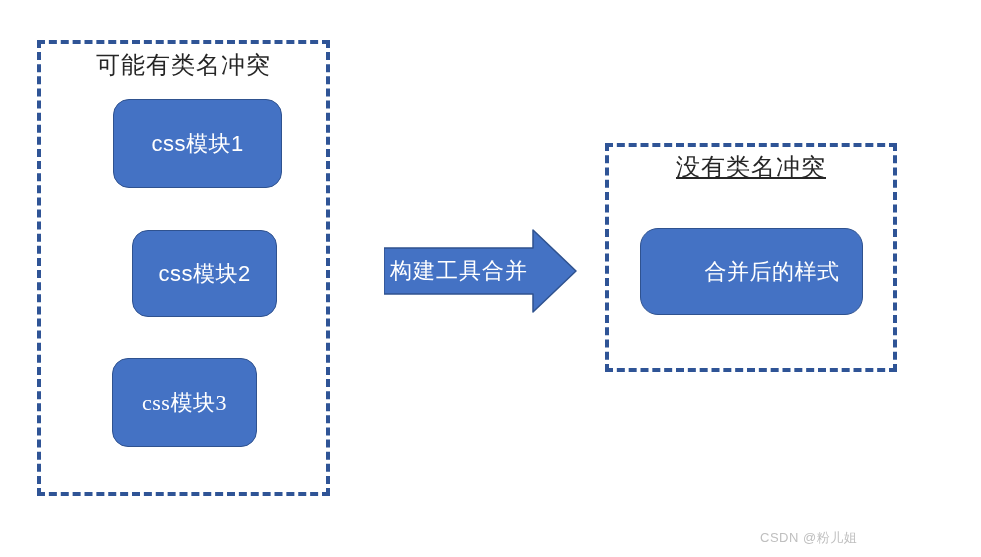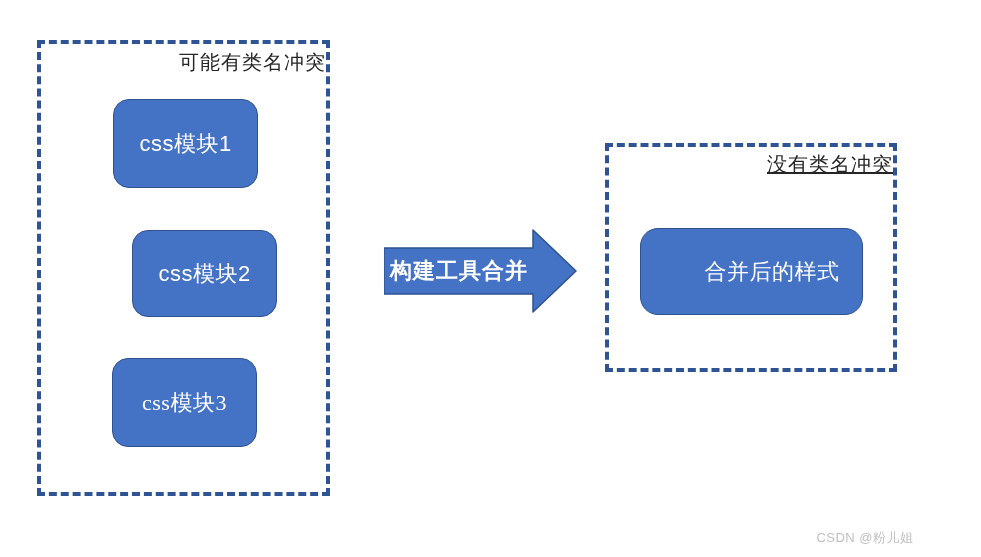--- a/index.html
+++ b/index.html
@@ -30,41 +30,41 @@
   .group-box.right {
     left: 605px;
     top: 143px;
     width: 292px;
     height: 229px;
   }
   .group-title {
     position: absolute;
     left: 0;
     width: 100%;
-    text-align: right;
-    font-size: 20px;
+    text-align: center;
+    font-size: 24px;
     color: #262626;
     letter-spacing: 1px;
   }
   .group-box.left .group-title { top: 5px; }
   .group-box.right .group-title { top: 4px; text-decoration: underline; }
   .shape {
     position: absolute;
     background: #4472C4;
     border: 1.5px solid #2F528F;
     border-radius: 16px;
     box-sizing: border-box;
     display: flex;
     align-items: center;
     justify-content: center;
     color: #ffffff;
     font-size: 22px;
     letter-spacing: 0.5px;
   }
-  .module-1 { left: 113px; top: 99px;  width: 145px; height: 89px; }
+  .module-1 { left: 113px; top: 99px;  width: 169px; height: 89px; }
   .module-2 { left: 112px; top: 230px; width: 145px; height: 87px; margin-left: 20px; }
   .module-3 { left: 112px; top: 358px; width: 145px; height: 89px; font-family: Liberation Serif, serif; }
   .merged   { left: 640px; top: 228px; width: 223px; height: 87px; border-radius: 18px; padding-left: 41px; }
   .arrow-svg {
     position: absolute;
     left: 384px;
     top: 229px;
     width: 194px;
     height: 84px;
   }
@@ -74,28 +74,27 @@
     top: 248px;
     width: 150px;
     height: 45px;
     display: flex;
     align-items: center;
     justify-content: center;
     color: #ffffff;
     font-size: 22px;
     letter-spacing: 1px;
     white-space: nowrap;
-    font-weight: bold;
   }
   .watermark {
     position: absolute;
     left: 760px;
     top: 529px;
     width: 210px;
-    text-align: center;
+    text-align: left;
     font-size: 13px;
     color: #BFBFBF;
     letter-spacing: 0.5px;
   }
 </style>
 </head>
 <body>
 
 <div class="canvas">
 

